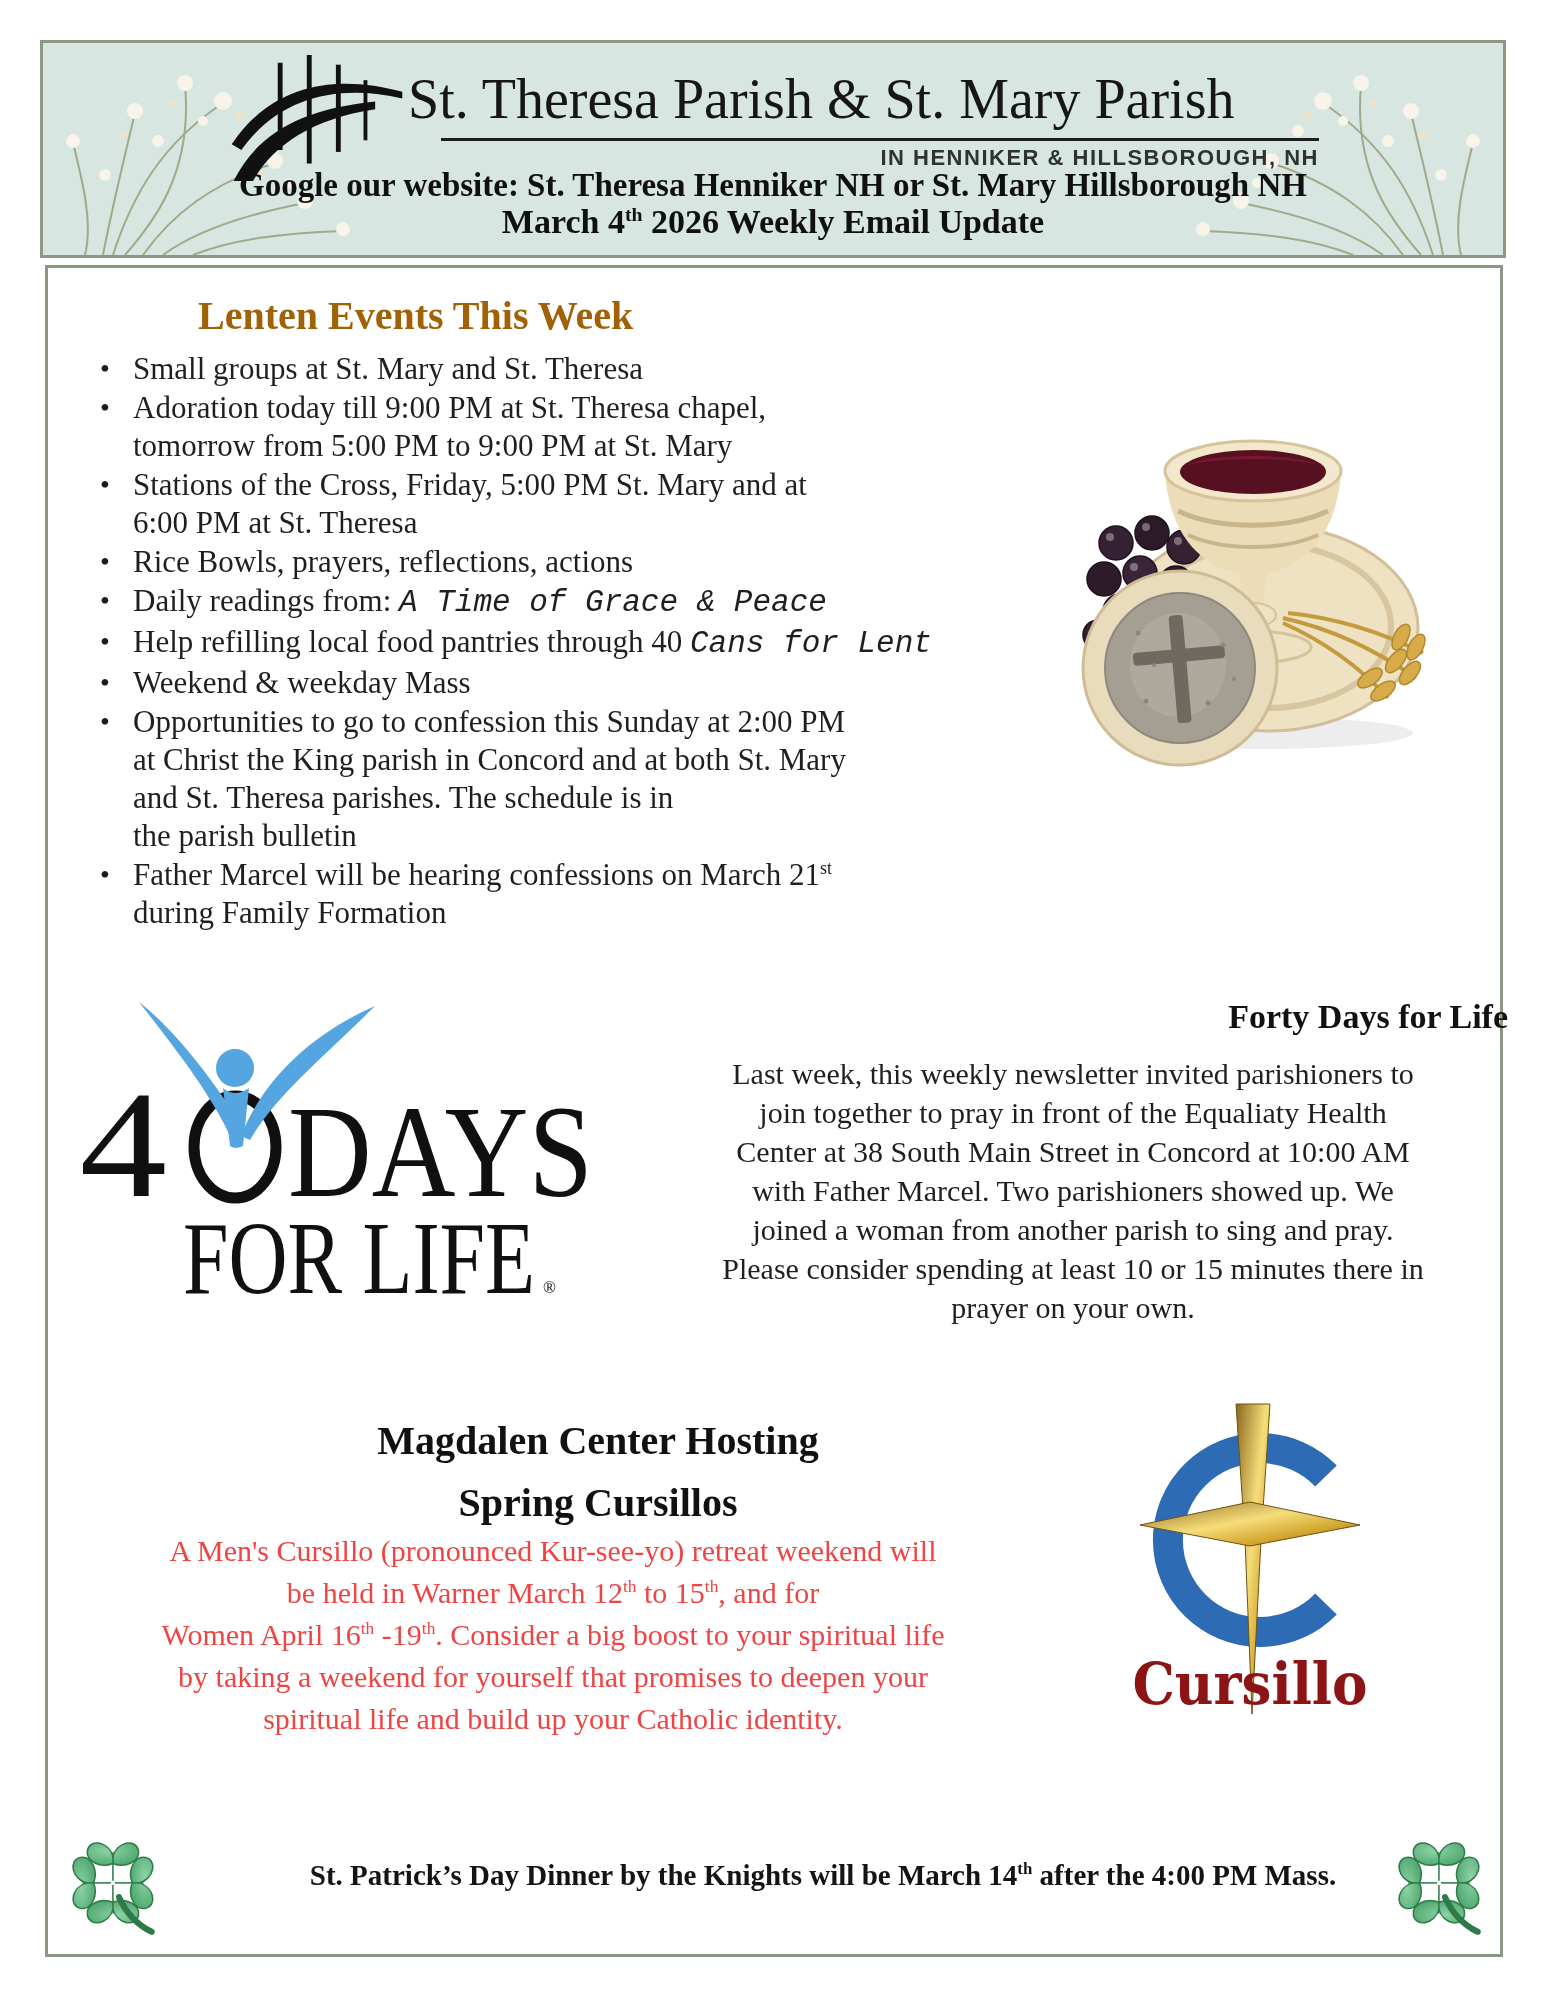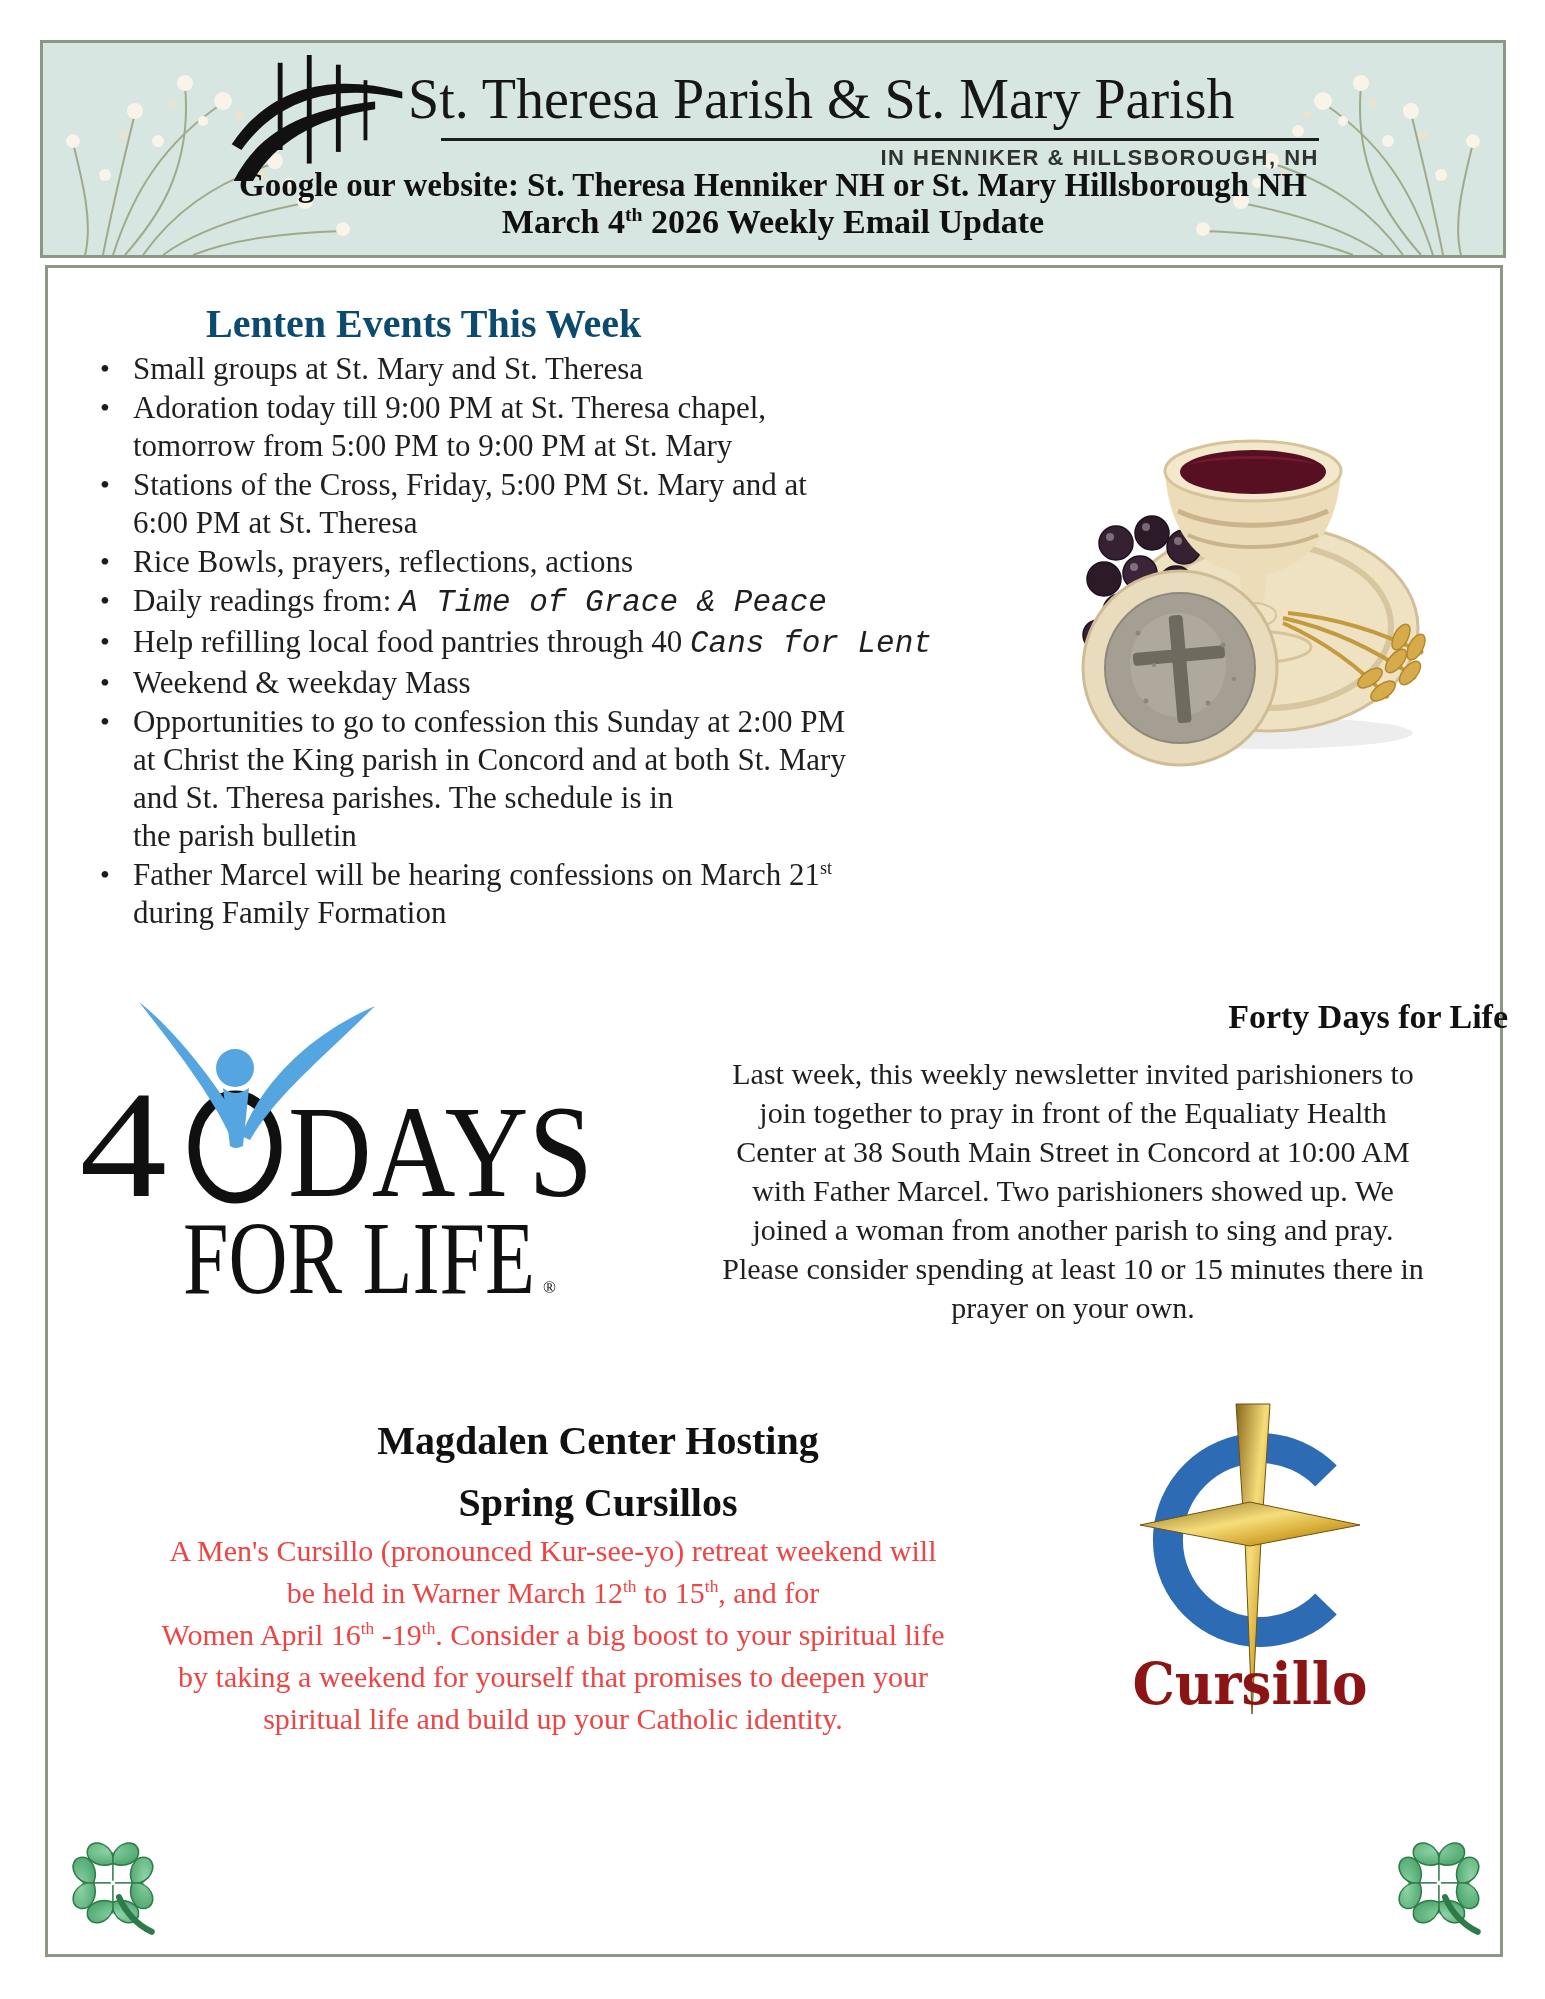--- a/index.html
+++ b/index.html
@@ -34,22 +34,22 @@
     position:absolute; left:0; top:160px; width:1460px; text-align:center;
     font-size:34px; font-weight:bold; color:#101010; white-space:nowrap;
   }
   sup{font-size:0.58em; vertical-align:super; line-height:0;}
   
   .main-box{
     position:absolute; left:45px; top:265px; width:1458px; height:1692px;
     background:#fff; border:3px solid var(--border,#8d9884); box-sizing:border-box;
   }
   .lenten-heading{
-    position:absolute; left:150px; top:24px; margin:8px;
-    font-size:40px; font-weight:bold; color:#0c4a6e; white-space:nowrap;
+    position:absolute; left:150px; top:24px; margin:0;
+    font-size:40px; font-weight:bold; color:#a16207; white-space:nowrap;
   }
   .lenten-list{
     position:absolute; left:85px; top:82px; width:930px; margin:0; padding:0;
     list-style:none; font-size:31px; line-height:38px; color:#1f1f1f;
   }
   .lenten-list li{position:relative; margin:0 0 1px 0;}
   .lenten-list li::before{
     content:"\2022"; position:absolute; left:-33px; top:0px; font-size:28px; color:#1c1c1c;
   }
   .chalice-img{position:absolute; left:980px; top:115px; width:405px; height:385px;}
@@ -292,16 +292,17 @@
       <g transform="translate(46,44)">
         <use href="#leaf" transform="rotate(0)"></use>
         <use href="#leaf" transform="rotate(90)"></use>
         <use href="#leaf" transform="rotate(180)"></use>
         <use href="#leaf" transform="rotate(270)"></use>
       </g>
       <path d="M52,58 C60,76 72,86 84,92" fill="none" stroke="#2f7a49" stroke-width="6" stroke-linecap="round"></path>
     </svg>
 
     <div class="footer-text">
+      <div><span>St. Patrick’s Day Dinner by the Knights will be March 14</span><sup>th</sup><span> after the 4:00 PM Mass.</span></div>
     </div>
 
   </div>
 </div>
 
 </body></html>

